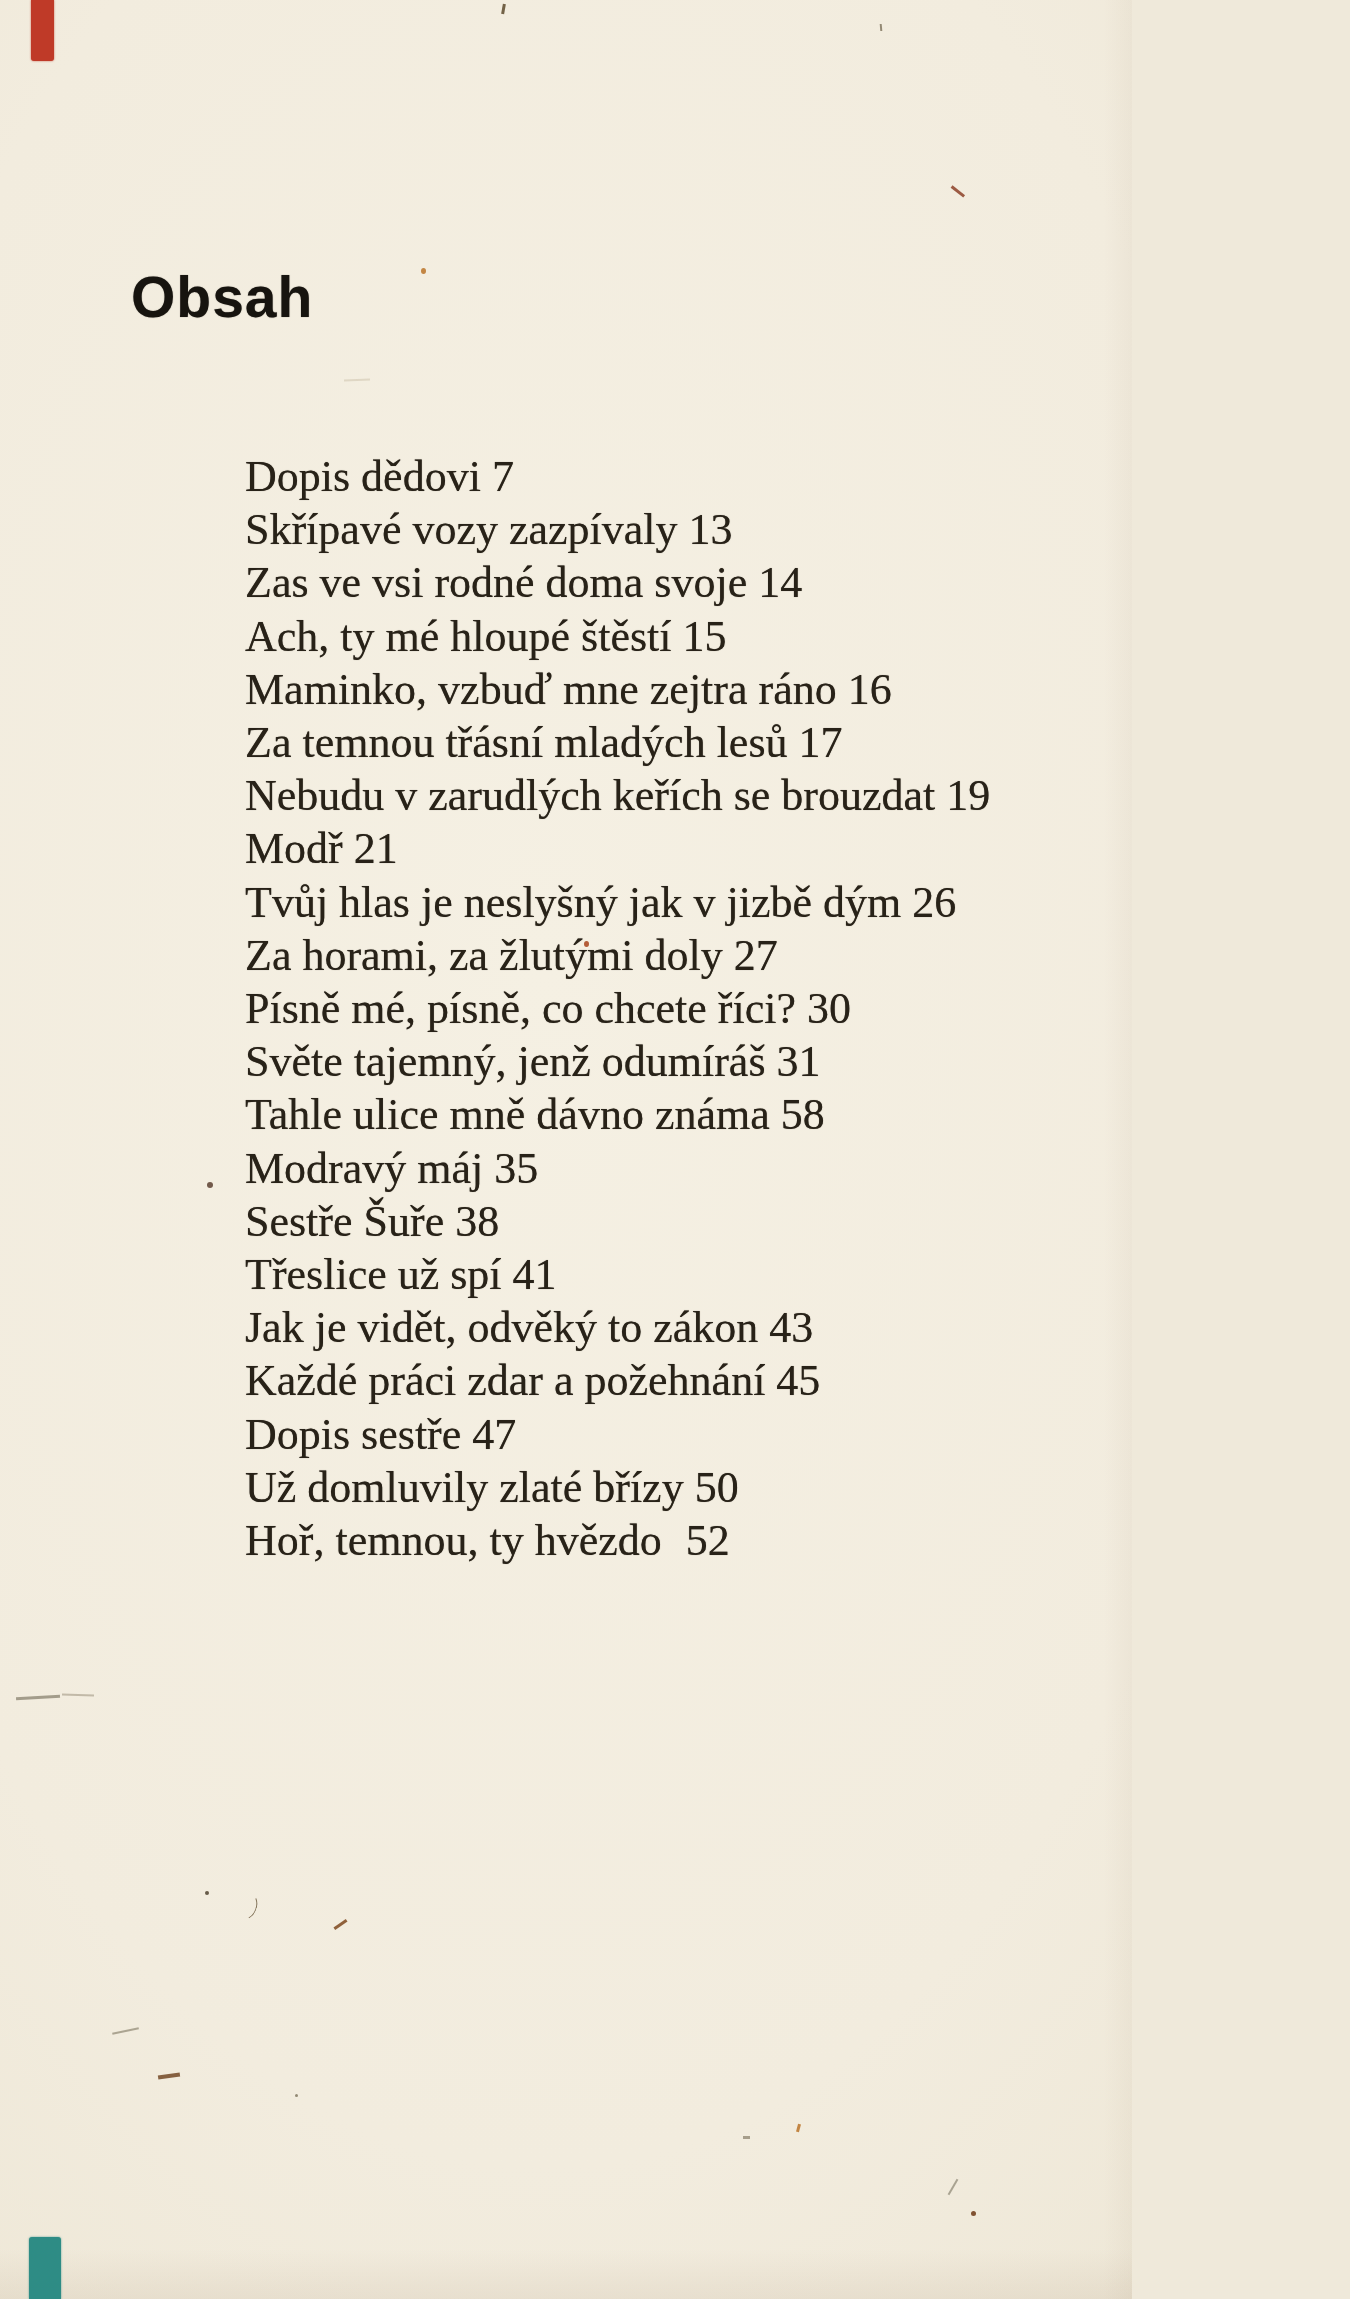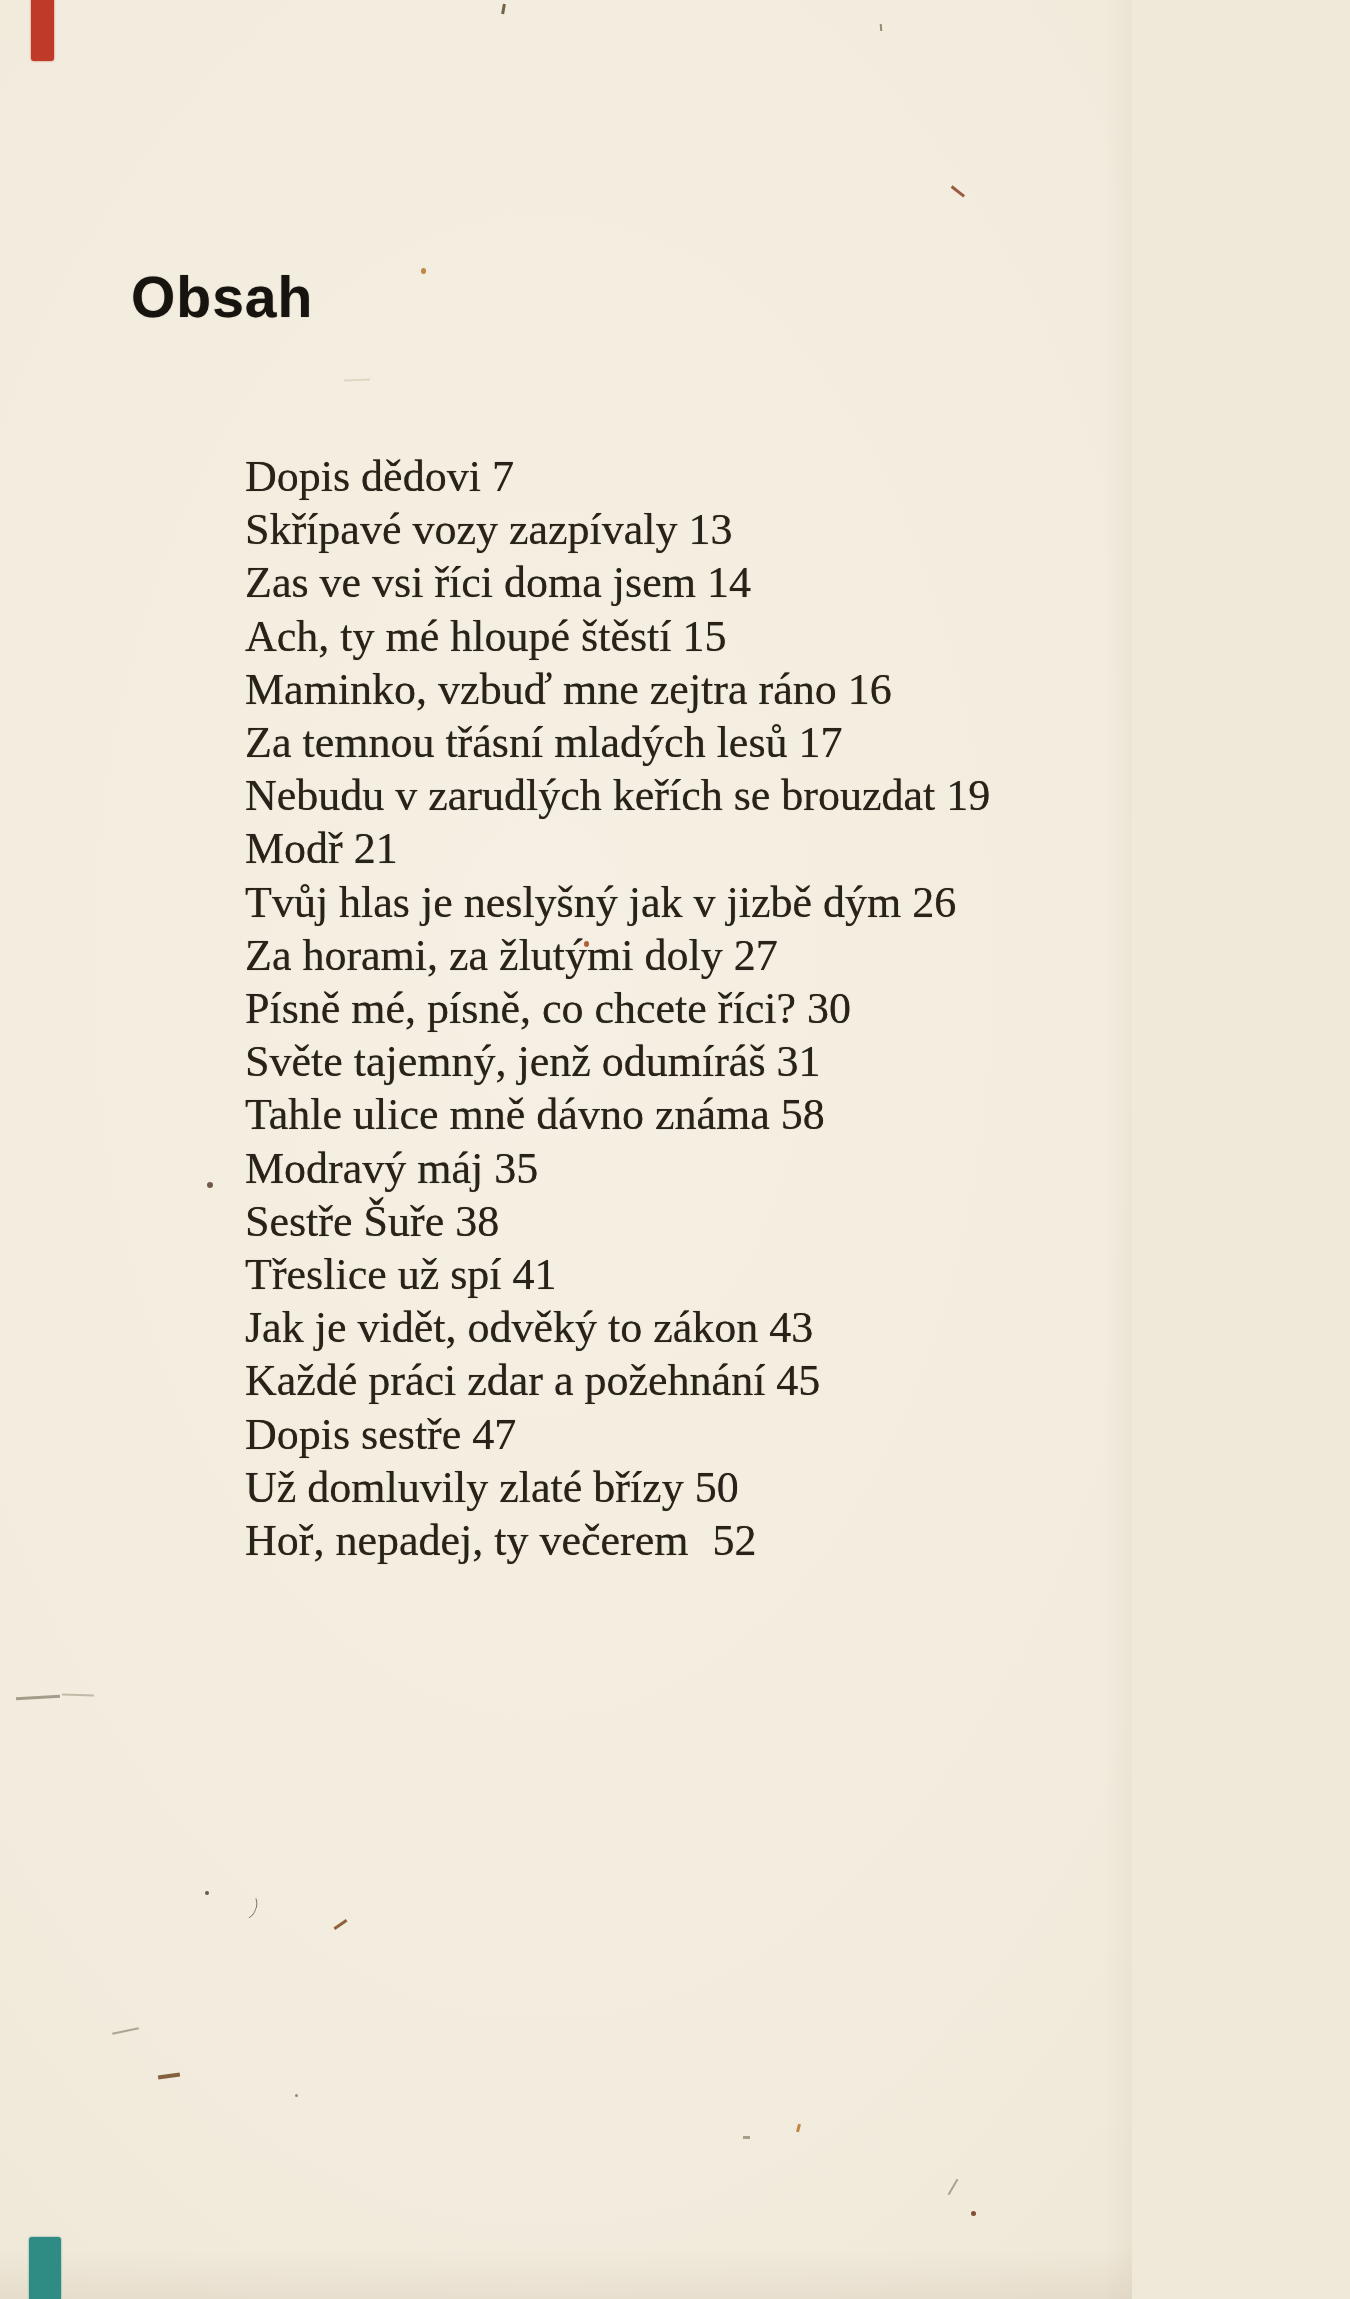--- a/index.html
+++ b/index.html
@@ -42,39 +42,39 @@
 <div class="page">
 
   <div class="edge-bar red" style="background: rgb(191, 58, 40);"></div>
   <div class="edge-bar teal" style="background: rgb(46, 140, 133);"></div>
 
   <h1 class="title" style="color: rgb(23, 20, 15);">Obsah</h1>
 
   <ul class="toc" id="toc-list" style="color: rgb(40, 34, 24);">
       <li class="toc-entry"><span class="t">Dopis dědovi</span><span class="p">7</span></li>
       <li class="toc-entry"><span class="t">Skřípavé vozy zazpívaly</span><span class="p">13</span></li>
-      <li class="toc-entry"><span class="t">Zas ve vsi říci doma jsem</span><span class="p">14</span></li>
+      <li class="toc-entry"><span class="t">Zas ve vsi rodné doma svoje</span><span class="p">14</span></li>
       <li class="toc-entry"><span class="t">Ach, ty mé hloupé štěstí</span><span class="p">15</span></li>
       <li class="toc-entry"><span class="t">Maminko, vzbuď mne zejtra ráno</span><span class="p">16</span></li>
       <li class="toc-entry"><span class="t">Za temnou třásní mladých lesů</span><span class="p">17</span></li>
       <li class="toc-entry"><span class="t">Nebudu v zarudlých keřích se brouzdat</span><span class="p">19</span></li>
       <li class="toc-entry"><span class="t">Modř</span><span class="p">21</span></li>
       <li class="toc-entry"><span class="t">Tvůj hlas je neslyšný jak v jizbě dým</span><span class="p">26</span></li>
       <li class="toc-entry"><span class="t">Za horami, za žlutými doly</span><span class="p">27</span></li>
       <li class="toc-entry"><span class="t">Písně mé, písně, co chcete říci?</span><span class="p">30</span></li>
       <li class="toc-entry"><span class="t">Světe tajemný, jenž odumíráš</span><span class="p">31</span></li>
       <li class="toc-entry"><span class="t">Tahle ulice mně dávno známa</span><span class="p">58</span></li>
       <li class="toc-entry"><span class="t">Modravý máj</span><span class="p">35</span></li>
       <li class="toc-entry"><span class="t">Sestře Šuře</span><span class="p">38</span></li>
       <li class="toc-entry"><span class="t">Třeslice už spí</span><span class="p">41</span></li>
       <li class="toc-entry"><span class="t">Jak je vidět, odvěký to zákon</span><span class="p">43</span></li>
       <li class="toc-entry"><span class="t">Každé práci zdar a požehnání</span><span class="p">45</span></li>
       <li class="toc-entry"><span class="t">Dopis sestře</span><span class="p">47</span></li>
       <li class="toc-entry"><span class="t">Už domluvily zlaté břízy</span><span class="p">50</span></li>
-      <li class="toc-entry wide"><span class="t">Hoř, nepadej, ty večerem</span><span class="p">52</span></li>
+      <li class="toc-entry wide"><span class="t">Hoř, temnou, ty hvězdo</span><span class="p">52</span></li>
     </ul>
 
   <div id="artifact-layer">
       <div class="speck" style="left: 502px; top: 4px; width: 3px; height: 10px; background: rgb(107, 91, 62); transform: rotate(10deg); opacity: 0.95;"></div>
       <div class="speck" style="left: 880px; top: 24px; width: 2px; height: 7px; background: rgb(141, 132, 110); transform: rotate(-5deg); opacity: 0.95;"></div>
       <div class="speck" style="left: 1171px; top: 12px; width: 3px; height: 8px; background: rgb(154, 106, 58); transform: rotate(12deg); opacity: 0.95;"></div>
       <div class="speck" style="left: 950px; top: 190px; width: 16px; height: 2.5px; background: rgb(151, 82, 58); transform: rotate(38deg); opacity: 0.95;"></div>
       <div class="speck" style="left: 1295px; top: 186px; width: 5px; height: 5px; background: rgb(63, 58, 48); border-radius: 50%; opacity: 0.95;"></div>
       <div class="speck" style="left: 1230px; top: 251px; width: 4px; height: 4px; background: rgb(168, 154, 125); border-radius: 50%; opacity: 0.95;"></div>
       <div class="speck" style="left: 421px; top: 268px; width: 5px; height: 6px; background: rgb(192, 127, 58); border-radius: 50%; opacity: 0.95;"></div>

